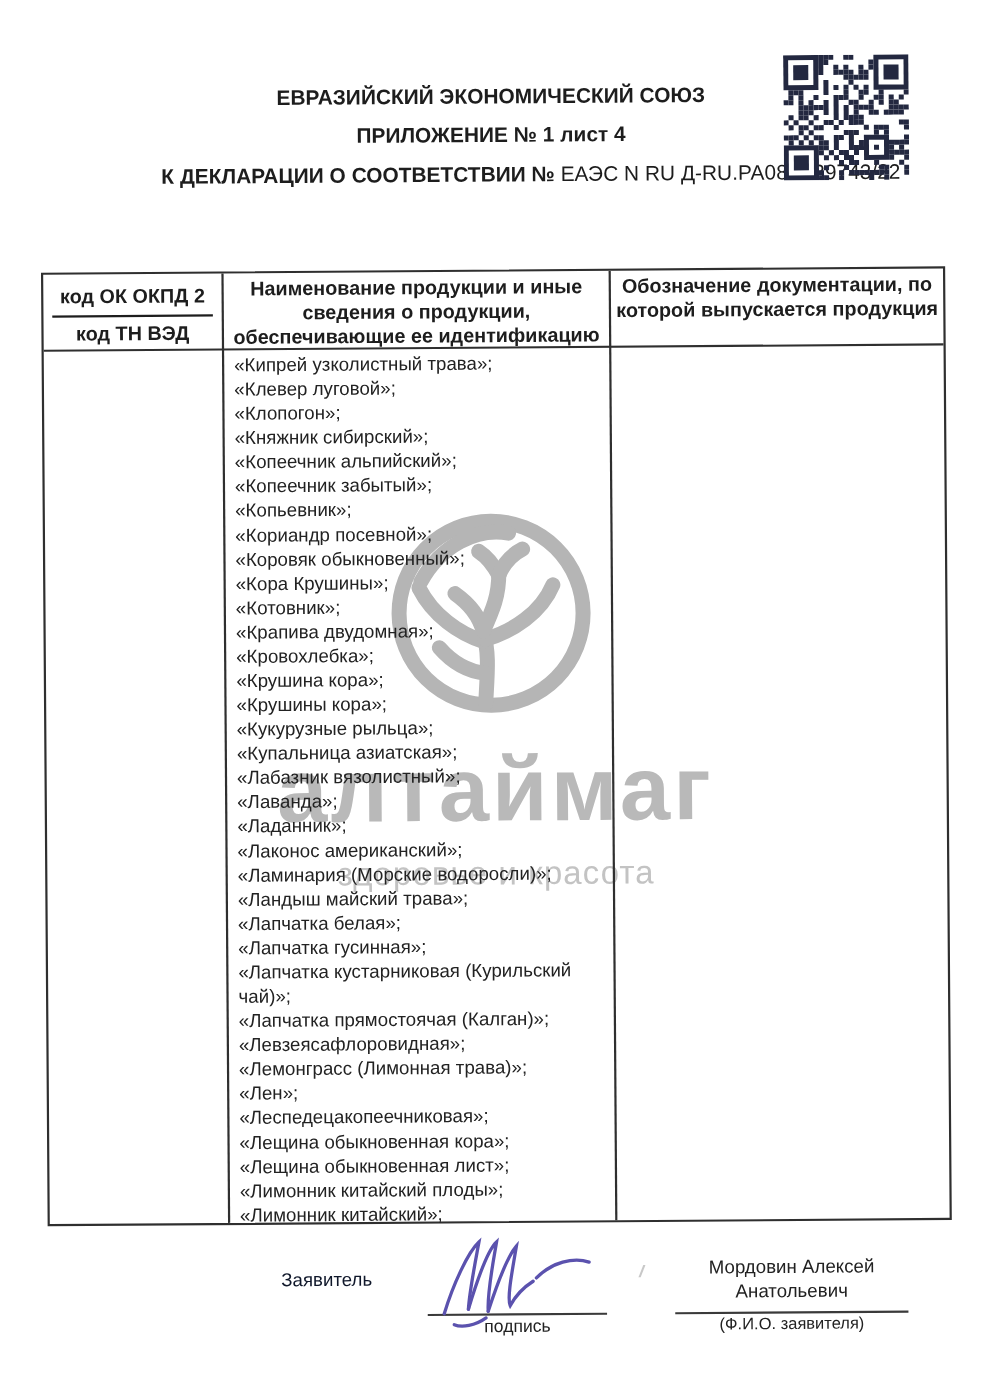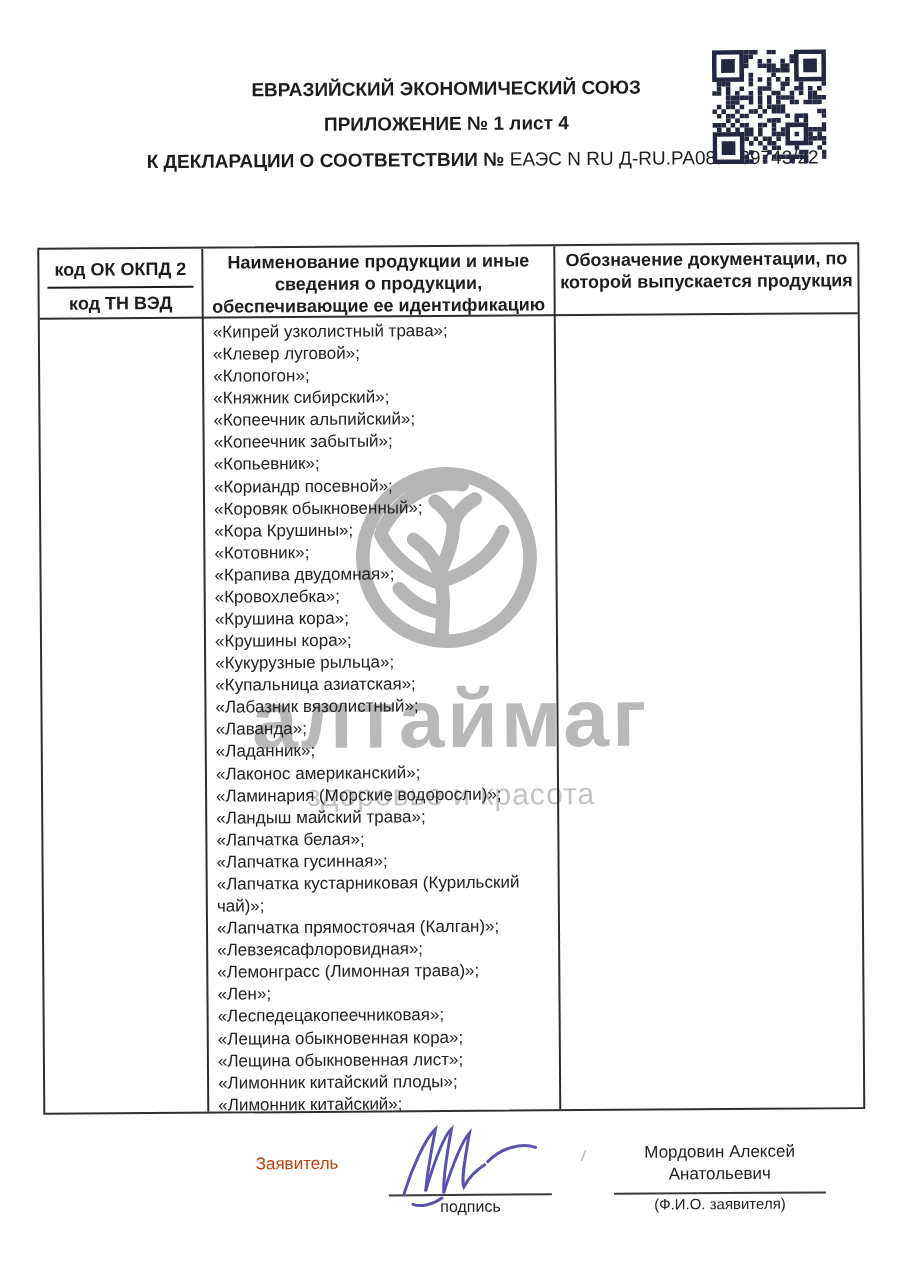--- a/index.html
+++ b/index.html
@@ -41,21 +41,21 @@
   .hc1{left:0;width:162px;}
   .hc1 .t{margin-top:9px;}
   .hc1 .rule{margin:6px 8px 4px 8px;height:2px;background:#1d1d1d;}
   .hc2{left:164px;width:350px;padding-top:3px;}
   .hc3{left:516px;width:302px;padding-top:3px;}
   .body2{position:absolute;left:164px;top:70px;width:350px;bottom:0;
          padding:3px 8px 0 9px;box-sizing:border-box;}
   .product-line{font-size:17px;line-height:22.08px;color:#222;text-align:left;}
 
   
-  .lbl-app{position:absolute;left:252px;top:1153px;font-size:17px;color:#c2410c;text-align:right;}
+  .lbl-app{position:absolute;left:252px;top:1153px;font-size:17px;color:#0f172a;text-align:right;}
   .sig{position:absolute;left:378px;top:1120px;width:220px;height:90px;z-index:4;color:#5b52ae;}
   .sigline{position:absolute;left:385px;top:1194px;width:163px;height:2px;background:#3a3a3a;}
   .sigcap{position:absolute;left:385px;top:1198px;width:163px;text-align:center;
           font-size:16px;color:#222;}
   .nameblk{position:absolute;left:610px;top:1143px;width:212px;text-align:center;
            font-size:17px;line-height:22px;color:#222;}
   .nameline{position:absolute;left:610px;top:1194px;width:212px;height:2px;background:#3a3a3a;}
   .namecap{position:absolute;left:610px;top:1197px;width:212px;text-align:center;
            font-size:15px;color:#222;}
   .artifact{position:absolute;left:575px;top:1151px;width:4px;height:11px;

